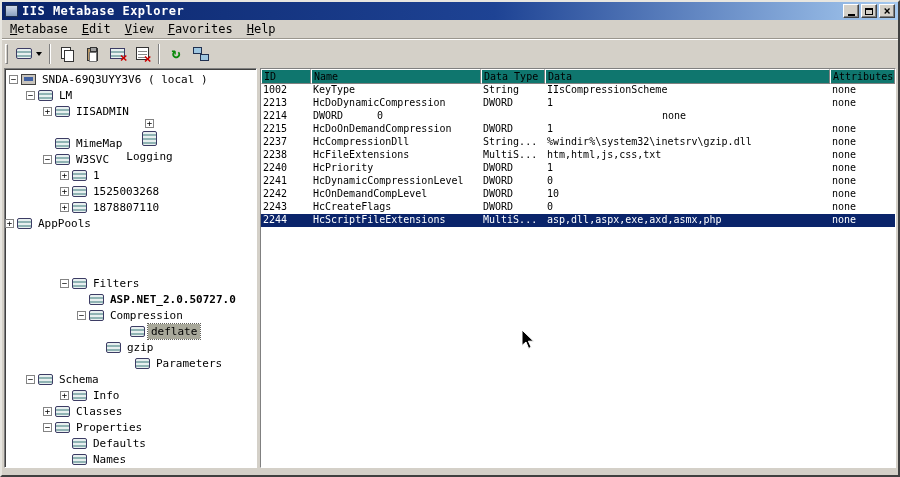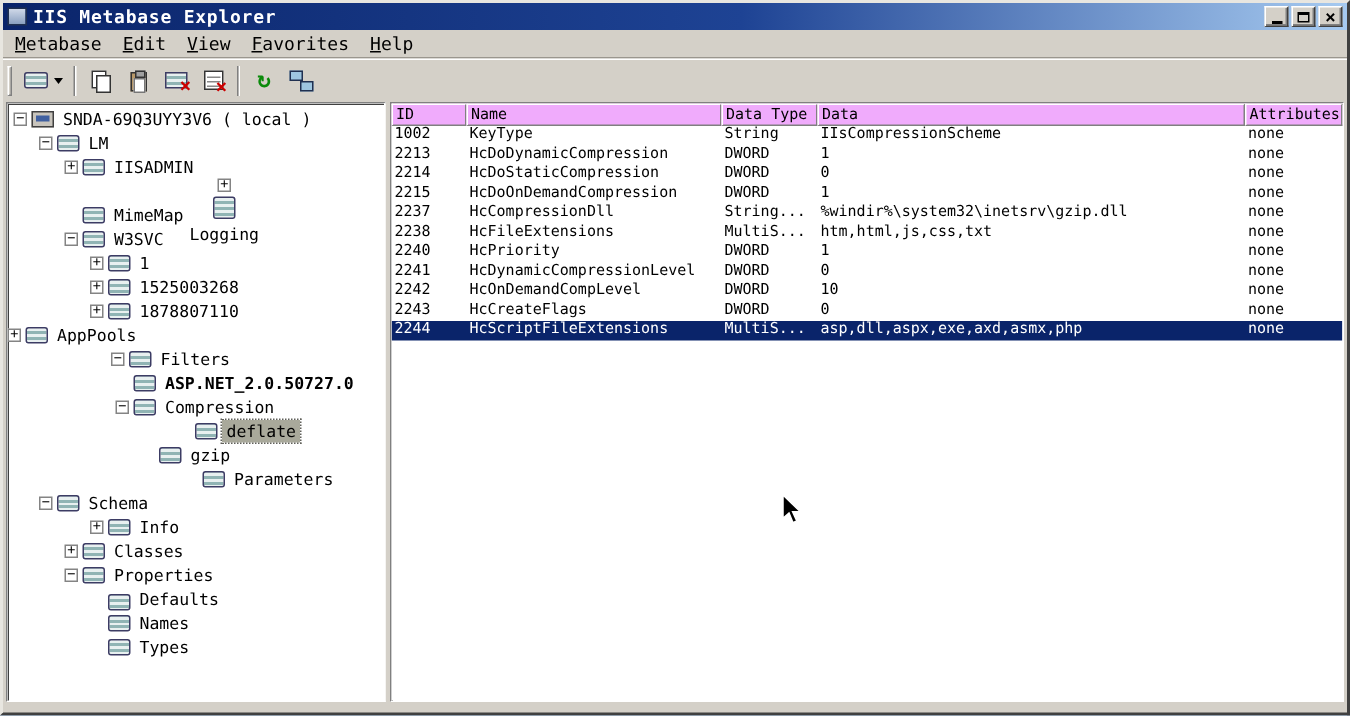--- a/index.html
+++ b/index.html
@@ -68,21 +68,21 @@
   .tree-node[data-expander="minus"] .expander::before{content:"\2212";}
   .node-icon{flex:0 0 15px;width:15px;height:11px;border:1px solid #3c3c64;border-radius:2px;
     background:repeating-linear-gradient(180deg,#e8f0f0 0 2px,#90b4b4 2px 4px);}
   .tree-node[data-icon="computer"] .node-icon{border-radius:0;border-color:#404040;background:#c8c4bc;position:relative;}
   .tree-node[data-icon="computer"] .node-icon::before{content:"";position:absolute;left:2px;top:2px;right:2px;bottom:3px;background:#4060a0;}
   .node-label{padding:1px 3px;}
   .tree-node.selected .node-label{background:#a9a99b;outline:1px dotted #60605a;}
 
   
   .list-header{flex:0 0 15px;display:flex;background:#d4d0c8;font-size:10px;}
-  .col-header{flex:0 0 auto;height:15px;line-height:13px;padding:0 2px;background:#f0abfc;
+  .col-header{flex:0 0 auto;height:15px;line-height:13px;padding:0 2px;background:#0f766e;
     border:1px solid;border-color:#fff #808080 #808080 #fff;white-space:nowrap;overflow:hidden;}
   .col-header:last-child{flex:1 1 auto;}
   .list-body{flex:1;background:#fff;overflow:hidden;font-size:10px;}
   .list-row{display:flex;height:13px;line-height:12px;white-space:nowrap;}
   .cell{flex:0 0 auto;padding:0 2px;overflow:hidden;}
   .c-id{width:50px;}.c-name{width:170px;}.c-type{width:64px;}.c-data{width:285px;}.c-attr{flex:1 1 auto;}
   .list-row.selected{background:#0a246a;color:#fff;}
 
   .bottom-edge{flex:0 0 6px;}
 
@@ -207,21 +207,21 @@
           <span class="node-icon"></span>
           <span class="node-label">1878807110</span>
         </div>
 
         <div class="tree-node" data-expander="plus" data-icon="key" style="">
           <span class="expander"></span>
           <span class="node-icon"></span>
           <span class="node-label">AppPools</span>
         </div>
 
-        <div class="tree-node" data-expander="minus" data-icon="key" style="padding-left: 69px;">
+        <div class="tree-node" data-expander="minus" data-icon="key" style="padding-left: 55px; margin-top: 44px;">
           <span class="expander"></span>
           <span class="node-icon"></span>
           <span class="node-label">Filters</span>
         </div>
 
         <div class="tree-node" data-icon="key" style="padding-left: 72px; font-weight: bold;">
           <span class="expander"></span>
           <span class="node-icon"></span>
           <span class="node-label">ASP.NET_2.0.50727.0</span>
         </div>
@@ -267,21 +267,21 @@
           <span class="node-icon"></span>
           <span class="node-label">Classes</span>
         </div>
 
         <div class="tree-node" data-expander="minus" data-icon="key" style="padding-left: 38px;">
           <span class="expander"></span>
           <span class="node-icon"></span>
           <span class="node-label">Properties</span>
         </div>
 
-        <div class="tree-node" data-icon="key" style="padding-left: 55px; align-items: flex-end;">
+        <div class="tree-node" data-icon="key" style="padding-left: 55px;">
           <span class="expander"></span>
           <span class="node-icon"></span>
           <span class="node-label">Defaults</span>
         </div>
 
         <div class="tree-node" data-icon="key" style="padding-left: 55px;">
           <span class="expander"></span>
           <span class="node-icon"></span>
           <span class="node-label">Names</span>
         </div>
@@ -321,21 +321,20 @@
           <div class="list-row">
             <span class="cell c-id">2213</span>
             <span class="cell c-name">HcDoDynamicCompression</span>
             <span class="cell c-type">DWORD</span>
             <span class="cell c-data">1</span>
             <span class="cell c-attr">none</span>
           </div>
 
           <div class="list-row">
             <span class="cell c-id">2214</span>
-            <span class="cell c-name">HcDoStaticCompression</span>
             <span class="cell c-type">DWORD</span>
             <span class="cell c-data">0</span>
             <span class="cell c-attr">none</span>
           </div>
 
           <div class="list-row">
             <span class="cell c-id">2215</span>
             <span class="cell c-name">HcDoOnDemandCompression</span>
             <span class="cell c-type">DWORD</span>
             <span class="cell c-data">1</span>

